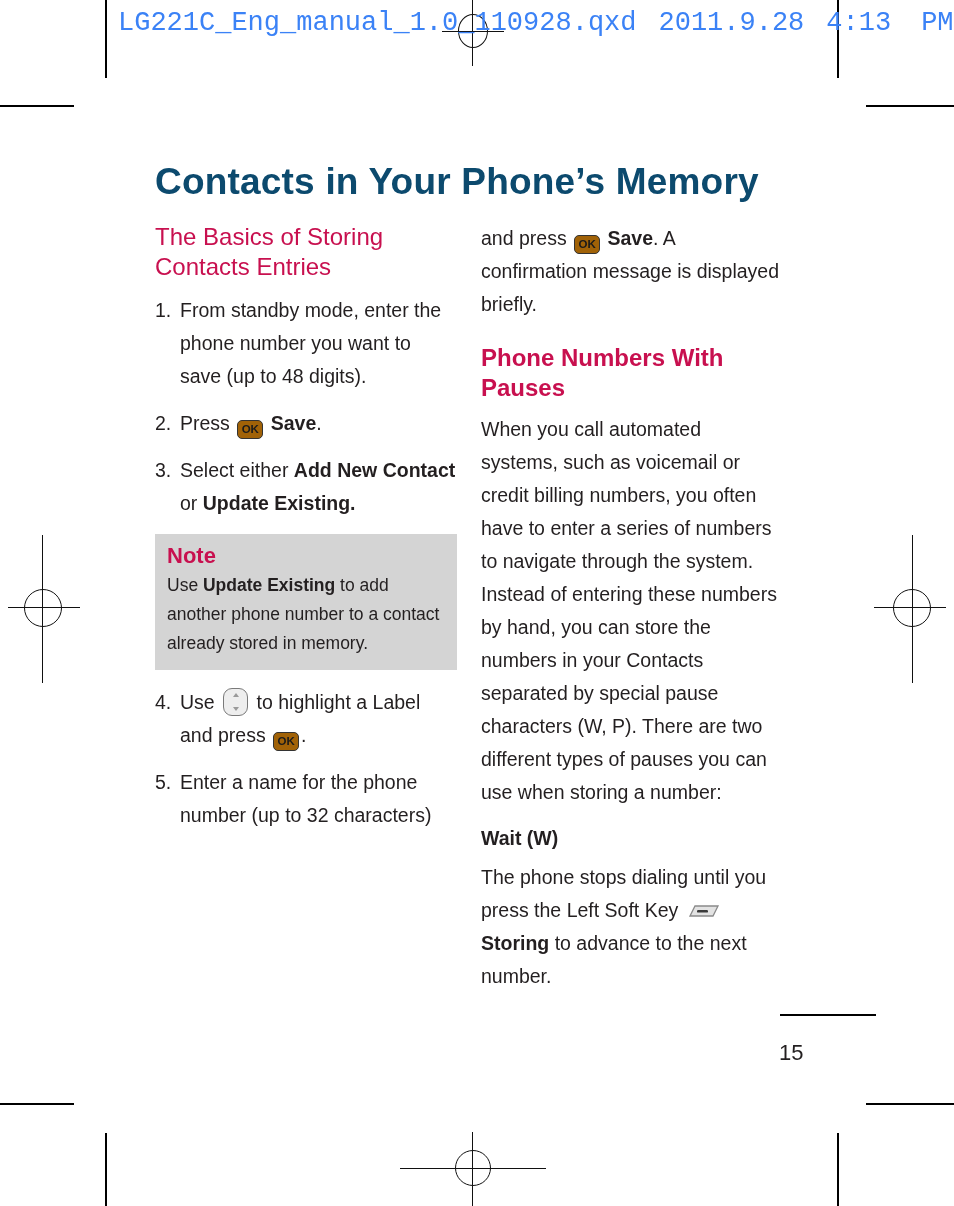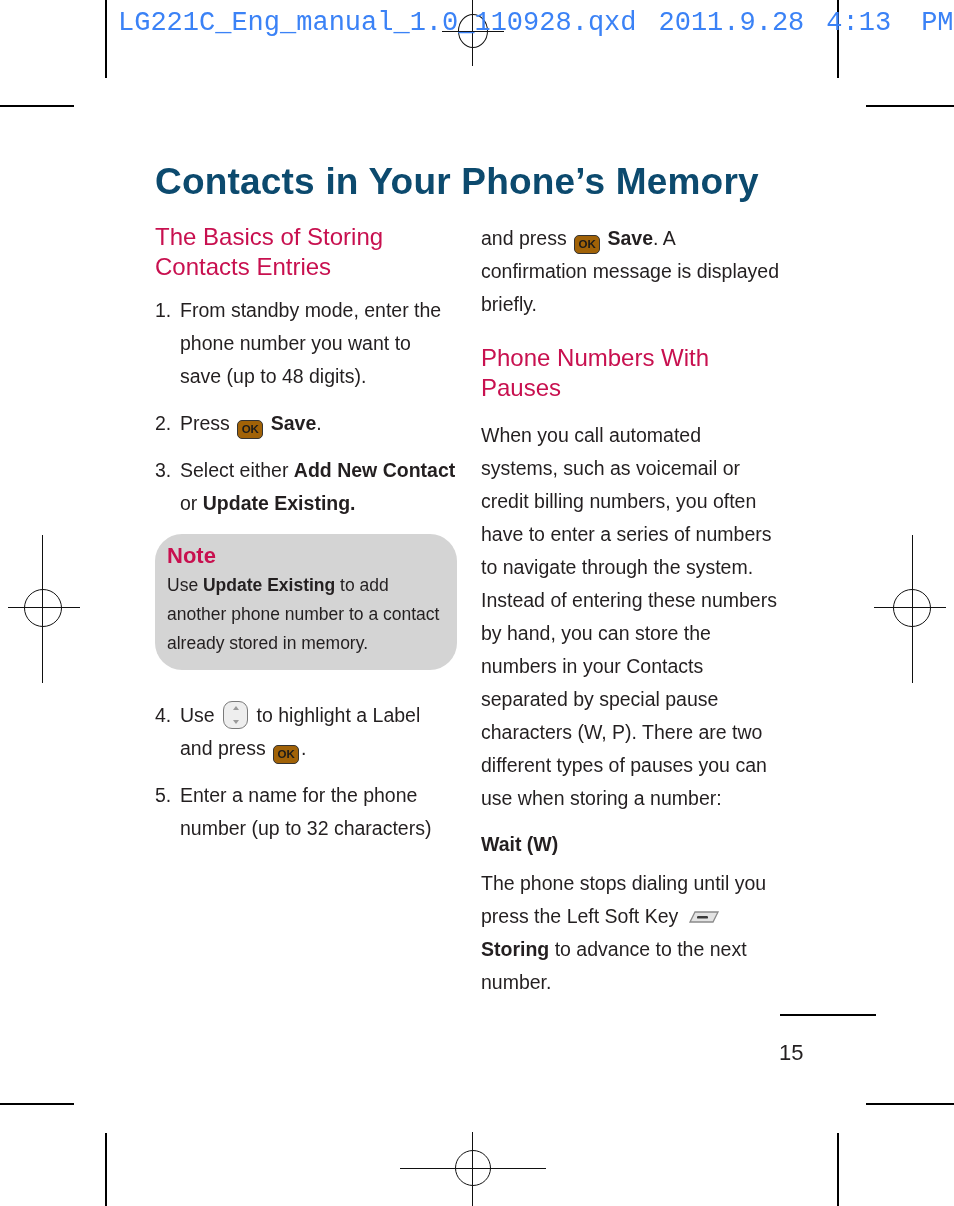--- a/index.html
+++ b/index.html
@@ -74,45 +74,44 @@
   .col-left  { left: 155px; width: 302px; }
   .col-right { left: 481px; width: 300px; }
 
   h2.sect {
     color: #c8104f;
     font-size: 24px;
     line-height: 30px;
     font-weight: normal;
     margin: 0 0 12px 0;
   }
-  .col-right h2.sect { margin: 22px 0 16px 0; }
+  .col-right h2.sect { margin: 22px 0 10px 0; font-weight: bold; }
 
   p.body { margin: 0 0 13px 0; }
   p.tight { margin: 0 0 6px 0; }
 
   .step {
     position: relative;
     padding-left: 25px;
     margin: 0 0 14px 0;
   }
   .step .num {
     position: absolute;
     left: 0; top: 0;
   }
   .indent { padding-left: 45px; }
   b, .b { font-weight: bold; }
 
   
   .note {
     background: #d4d4d4;
     padding: 8px 12px 12px 12px;
-    margin: 2px 0 29px 0;
+    margin: 2px 0 16px 0;
     box-sizing: border-box;
     width: 302px;
-    border-radius: 27px;
   }
   .note .note-title {
     color: #c8104f;
     font-size: 22px;
     line-height: 28px;
     font-weight: bold;
     margin-bottom: 1px;
   }
   .note .note-text {
     font-size: 17.5px;

